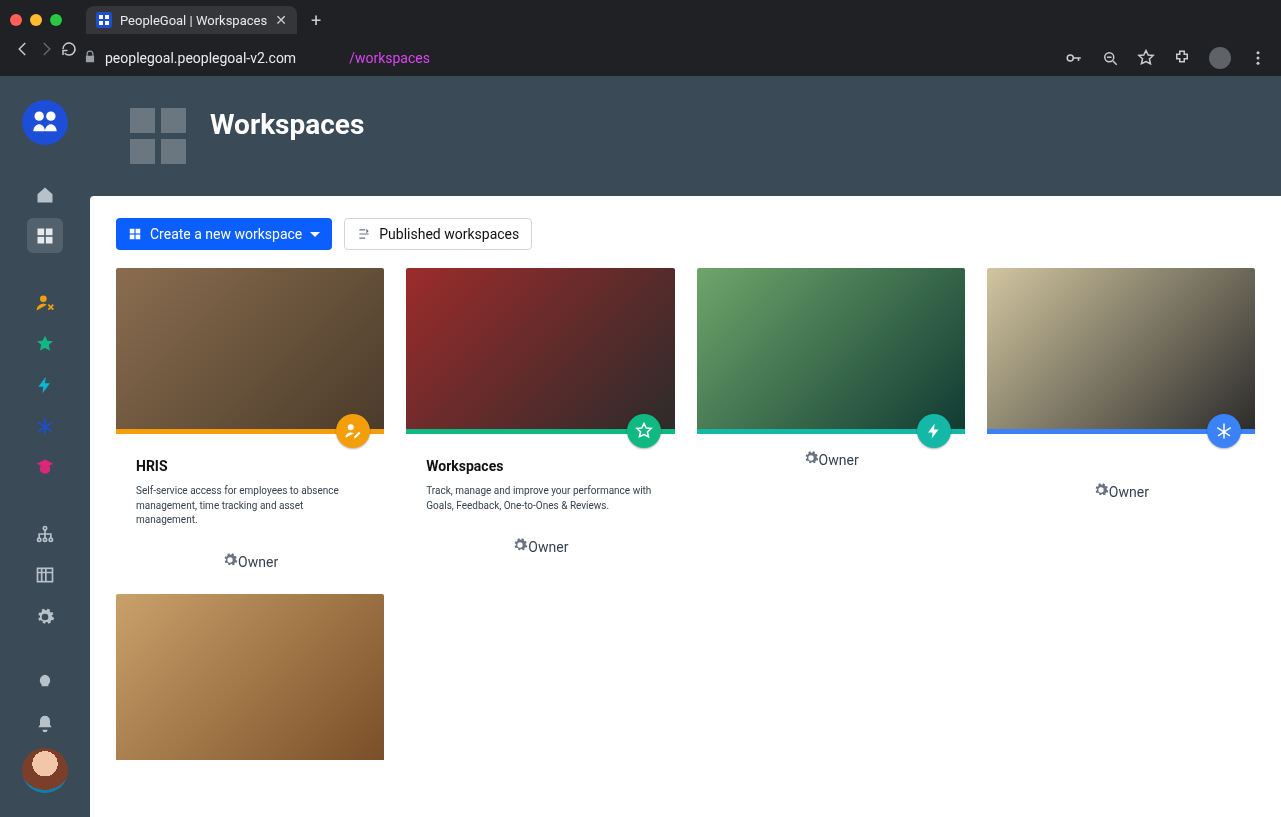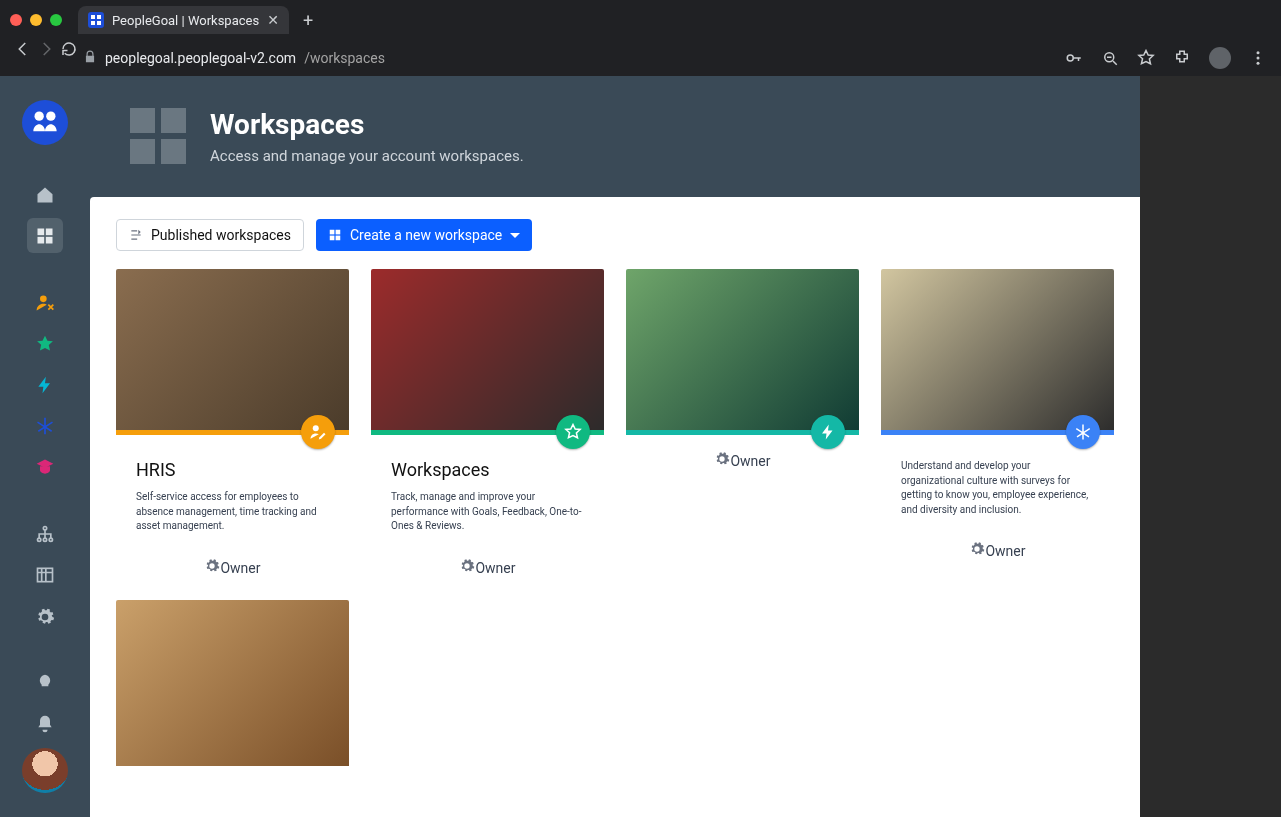--- a/index.html
+++ b/index.html
@@ -4,37 +4,37 @@
 <style>
 * { margin:0; padding:0; box-sizing:border-box; font-family:-apple-system,BlinkMacSystemFont,"Segoe UI",Roboto,Helvetica,Arial,sans-serif; }
 html,body { width:1281px; height:817px; overflow:hidden; background:#2b2b2b; }
 
 
 .browser-chrome { background:#202124; }
 .tab-bar { height:40px; display:flex; align-items:center; padding:0 10px; gap:8px; }
 .traffic-lights { display:flex; gap:8px; margin-right:8px; }
 .dot { width:12px; height:12px; border-radius:50%; }
 .dot.red{background:#ff5f57;} .dot.yellow{background:#febc2e;} .dot.green{background:#28c840;}
-.tab { display:flex; align-items:center; gap:8px; background:#35363a; color:#e8eaed; padding:6px 10px; border-radius:8px 8px 0 0; font-size:13px; max-width:230px; }
+.tab { display:flex; align-items:center; gap:8px; background:#35363a; color:#e8eaed; padding:6px 10px; border-radius:8px 8px 0 0; font-size:13px; max-width:230px;margin-left:8px; }
 .tab .favicon { width:16px; height:16px; background:#1d4ed8; border-radius:3px; display:flex; align-items:center; justify-content:center; }
 .favicon svg{width:10px;height:10px;fill:#fff;}
 .tab-close{color:#c9cccf;font-size:14px;}
 .new-tab{color:#c9cccf;font-size:18px;padding:0 6px;}
 .addr-bar{height:36px;display:flex;gap:5px;padding:0 14px;color:#c9cccf;}
 .addr-bar .icon{width:18px;height:18px;display:flex;align-items:center;justify-content:center;}
 .addr-bar .icon svg{width:18px;height:18px;fill:#c9cccf;}
 .url-field{flex:1;display:flex;align-items:center;gap:8px;font-size:14px;}
 .url-field .lock svg{width:14px;height:14px;fill:#9aa0a6;}
 .url-field .host{color:#e8eaed;}
-.url-field .path{color:#a3a3a3;}
+.url-field .path{color:#d946ef;margin-left:45px;}
 .addr-right{display:flex;align-items:center;gap:18px;}
 .avatar-chrome{width:22px;height:22px;border-radius:50%;background:#5f6368;}
 
 
-.viewport{position:relative;width:1140px;height:741px;background:#3a4a57;display:flex;}
+.viewport{position:relative;width:1281px;height:741px;background:#3a4a57;display:flex;}
 
 
 .sidebar{width:90px;background:#3a4a57;display:flex;flex-direction:column;align-items:center;padding:24px 0;gap:6px;}
 .logo{width:46px;height:46px;border-radius:50%;background:#1d4ed8;display:flex;align-items:center;justify-content:center;margin-bottom:26px;}
 .logo svg{width:28px;height:28px;fill:#fff;}
 .nav-item{width:36px;height:36px;display:flex;align-items:center;justify-content:center;border-radius:6px;cursor:pointer;}
 .nav-item svg{width:20px;height:20px;}
 .nav-item.active{background:#52616c;}
 .nav-gap{height:20px;}
 .user-avatar{width:46px;height:46px;border-radius:50%;background:radial-gradient(circle at 50% 35%, #f1c6a9 0 34%, #7a3e2b 34% 70%, #0f7fa8 70% 100%);margin-top:auto;}
@@ -56,21 +56,21 @@
 .btn-secondary{background:#fff;color:#111;border:1px solid #cfd5db;}
 .btn-secondary svg{width:14px;height:14px;fill:#6b7280;}
 
 .cards{display:grid;grid-template-columns:repeat(4,1fr);gap:22px;}
 .card{display:flex;flex-direction:column;}
 .card-image{height:166px;border-radius:2px 2px 0 0;position:relative;background-size:cover;background-position:center;}
 .card-strip{position:absolute;left:0;right:0;bottom:0;height:5px;}
 .card-badge{position:absolute;right:14px;bottom:-14px;width:34px;height:34px;border-radius:50%;display:flex;align-items:center;justify-content:center;box-shadow:0 1px 2px rgba(0,0,0,.3);}
 .card-badge svg{width:18px;height:18px;fill:#fff;}
 .card-body{padding:24px 20px 8px;}
-.card-title{font-size:18px;font-weight:400;color:#111;margin-bottom:10px;}
+.card-title{font-size:14px;font-weight:700;color:#111;margin-bottom:10px;}
 .card-desc{font-size:10px;color:#374151;line-height:1.45;}
 .card-footer{display:flex;align-items:center;justify-content:center;padding:16px 20px 0;}
 .card-footer .gear svg{width:16px;height:16px;fill:#6b7280;}
 .card-role{font-size:14px;color:#374151;}
 
 
 .img1{background:linear-gradient(135deg,#8a6d4f,#4a3b2a);}
 .img2{background:linear-gradient(135deg,#9c2b2b,#2b2b2b);}
 .img3{background:linear-gradient(135deg,#6fa56a,#0f3a33);}
 .img4{background:linear-gradient(135deg,#d2c6a0,#2b2b2b);}
@@ -259,42 +259,41 @@
   <div class="main">
     <div class="header">
       <div class="header-icon">
           <div></div>
           <div></div>
           <div></div>
           <div></div>
         </div>
       <div>
         <h1>Workspaces</h1>
-        <p>Access and manage your account workspaces.</p>
       </div>
     </div>
 
     <div class="content">
       <div class="toolbar">
-        <button class="btn btn-secondary">
-          <svg viewBox="0 0 24 24">
-              <path d="M4 5h10M4 12h16M4 19h10" stroke="#6b7280" stroke-width="2"></path>
-              <path d="M16 3l4 4-4 4" fill="#6b7280"></path>
-            </svg>
-          <span>Published workspaces</span>
-        </button>
         <button class="btn btn-primary">
           <svg viewBox="0 0 24 24">
               <rect x="3" y="3" width="8" height="8"></rect>
               <rect x="13" y="3" width="8" height="8"></rect>
               <rect x="3" y="13" width="8" height="8"></rect>
               <rect x="13" y="13" width="8" height="8"></rect>
             </svg>
           <span>Create a new workspace</span>
           <span class="btn-caret"></span>
+        </button>
+        <button class="btn btn-secondary">
+          <svg viewBox="0 0 24 24">
+              <path d="M4 5h10M4 12h16M4 19h10" stroke="#6b7280" stroke-width="2"></path>
+              <path d="M16 3l4 4-4 4" fill="#6b7280"></path>
+            </svg>
+          <span>Published workspaces</span>
         </button>
       </div>
 
       <div class="cards" id="cards">
           <div class="card">
             <div class="card-image img1">
               <div class="card-strip" style="background: rgb(245, 158, 11);"></div>
               <div class="card-badge" style="background: rgb(245, 158, 11);">
                 <svg viewBox="0 0 24 24">
                   <circle cx="9" cy="7" r="4"></circle>
@@ -353,21 +352,20 @@
           <div class="card">
             <div class="card-image img4">
               <div class="card-strip" style="background: rgb(59, 130, 246);"></div>
               <div class="card-badge" style="background: rgb(59, 130, 246);">
                 <svg viewBox="0 0 24 24">
                   <path d="M11 2h2v20h-2zM3.5 6.5l17 11-1 1.7-17-11zM3.5 17.5l17-11 1 1.7-17 11z"></path>
                 </svg>
               </div>
             </div>
             <div class="card-body">
-              <div class="card-desc">Understand and develop your organizational culture with surveys for getting to know you, employee experience, and diversity and inclusion.</div>
             </div>
             <div class="card-footer">
               <span class="gear"><svg viewBox="0 0 24 24">
                   <path d="M12 8a4 4 0 1 0 0 8 4 4 0 0 0 0-8zm9 4l2 1-1 3-2-.5-1.5 1.5.5 2-3 1-1-2h-2l-1 2-3-1 .5-2L7 16l-2 .5-1-3 2-1v-2l-2-1 1-3 2 .5L8.5 5 8 3l3-1 1 2h2l1-2 3 1-.5 2L19 6.5l2-.5 1 3-2 1z"></path>
                 </svg></span>
               <span class="card-role">Owner</span>
             </div>
           </div>
           <div class="card">
             <div class="card-image img5"></div>

